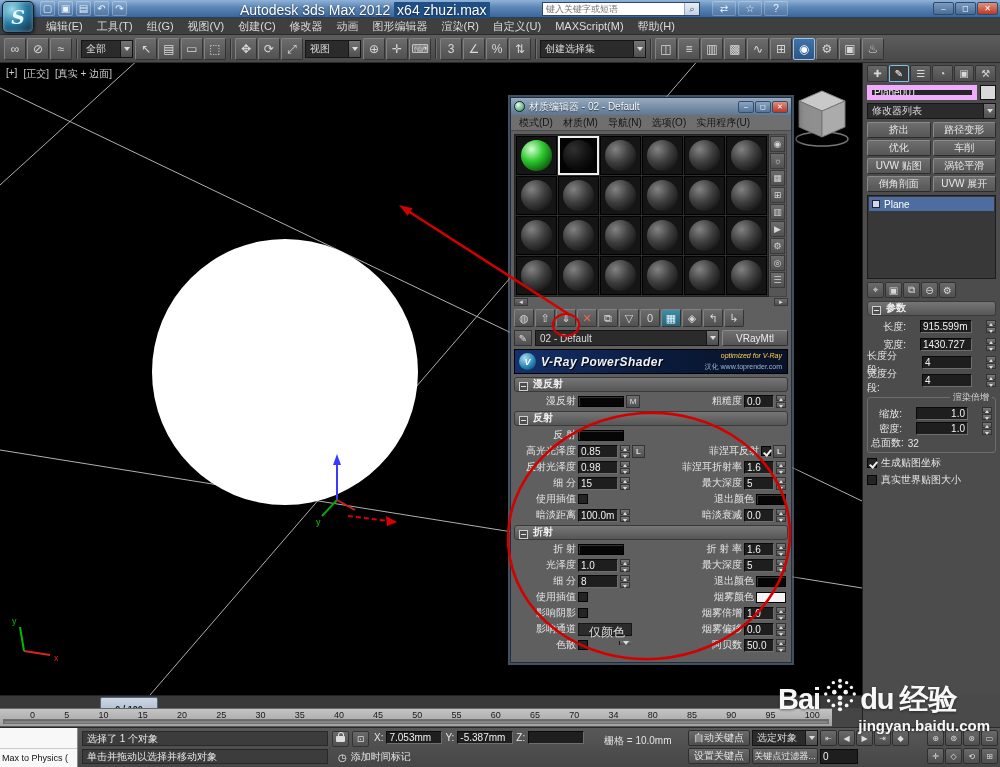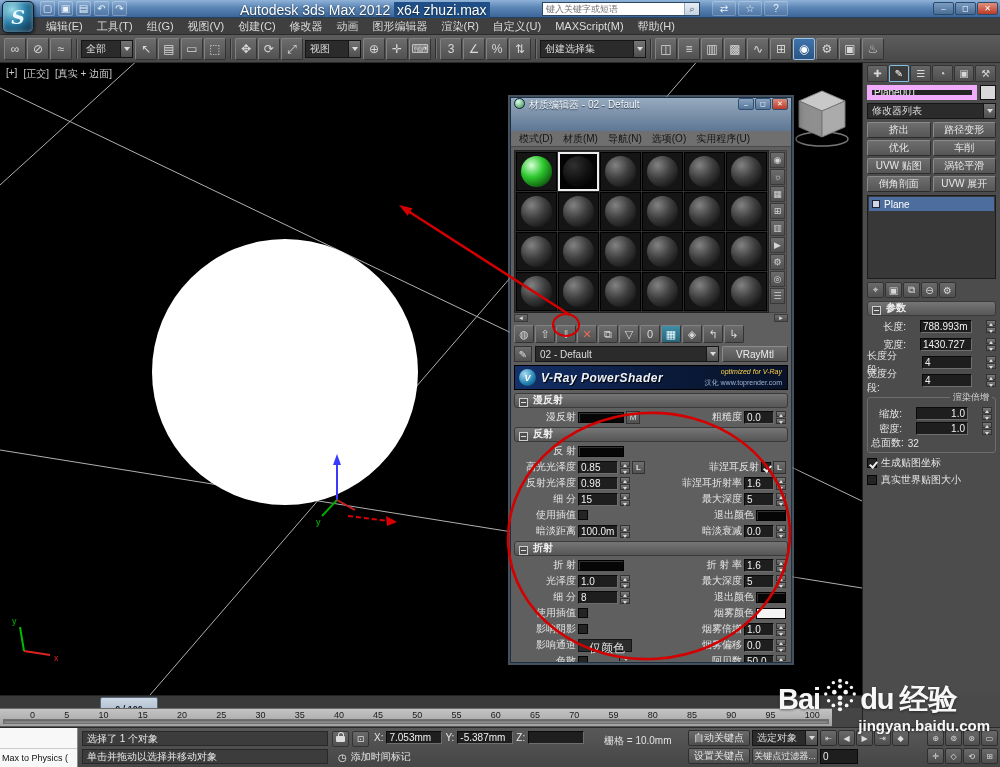--- a/index.html
+++ b/index.html
@@ -56,21 +56,21 @@
   
   .viewport{position:absolute;left:0;top:63px;width:862px;height:632px;background:#000;overflow:hidden;}
   .vp-label{position:absolute;left:6px;top:4px;display:flex;gap:6px;font-size:10px;color:#cfcfcf;z-index:6;}
   .scene{position:absolute;left:0;top:0;}
   .viewcube{position:absolute;left:793px;top:22px;z-index:5;}
 
   
   .mat-editor{position:absolute;left:510px;top:97px;width:282px;height:566px;background:#5f5f5f;
     border:1px solid #1c2e44;box-shadow:0 0 0 2px rgba(125,145,170,.55),3px 4px 10px rgba(0,0,0,.65);z-index:20;
     display:flex;flex-direction:column;}
-  .me-titlebar{height:33px;background:linear-gradient(#97aabf,#5f7793);display:flex;
+  .me-titlebar{height:17px;background:linear-gradient(#97aabf,#5f7793);display:flex;align-items:center;
     padding:0 3px;gap:4px;flex:none;}
   .me-ticon{width:11px;height:11px;border-radius:50%;background:radial-gradient(circle at 35% 30%,#dfe,#384);border:1px solid #123;}
   .me-title{font-size:10px;color:#f4f8fc;text-shadow:0 1px 1px #234;}
   .me-win{margin-left:auto;display:flex;gap:1px;}
   .me-winbtn{width:16px;height:12px;font-size:7px;color:#fff;display:flex;align-items:center;justify-content:center;
     background:linear-gradient(#8ba4c0,#54759a);border:1px solid #31506f;border-radius:2px;}
   .me-winbtn.close{background:linear-gradient(#df8d7b,#b93a27);}
   .me-menubar{height:16px;background:#6f6f6f;border-bottom:1px solid #4a4a4a;display:flex;align-items:center;
     gap:2px;padding:0 4px;font-size:10px;color:#141414;flex:none;}
   .me-menu-item{padding:0 4px;text-align:right;}
@@ -731,21 +731,21 @@
         <span class="st-btn">⧉</span>
         <span class="st-btn">⊖</span>
         <span class="st-btn">⚙</span>
       </div>
     <div class="rhead">
       <span class="collapse"></span>
       <span>参数</span>
     </div>
     <div class="cp-row">
       <span class="cp-label">长度:</span>
-      <span class="cp-field">788.993m</span>
+      <span class="cp-field">915.599m</span>
       <span class="sp">
           <i class="up"></i>
           <i class="dn"></i>
         </span>
     </div>
     <div class="cp-row">
       <span class="cp-label">宽度:</span>
       <span class="cp-field">1430.727</span>
       <span class="sp">
           <i class="up"></i>
@@ -815,21 +815,21 @@
         <span class="tick">25</span>
         <span class="tick">30</span>
         <span class="tick">35</span>
         <span class="tick">40</span>
         <span class="tick">45</span>
         <span class="tick">50</span>
         <span class="tick">55</span>
         <span class="tick">60</span>
         <span class="tick">65</span>
         <span class="tick">70</span>
-        <span class="tick">59</span>
+        <span class="tick">34</span>
         <span class="tick">80</span>
         <span class="tick">85</span>
         <span class="tick">90</span>
         <span class="tick">95</span>
         <span class="tick">100</span>
       </div>
     <div class="ruler-slot"></div>
   </div>
   <div class="bottom-fill"></div>
 

